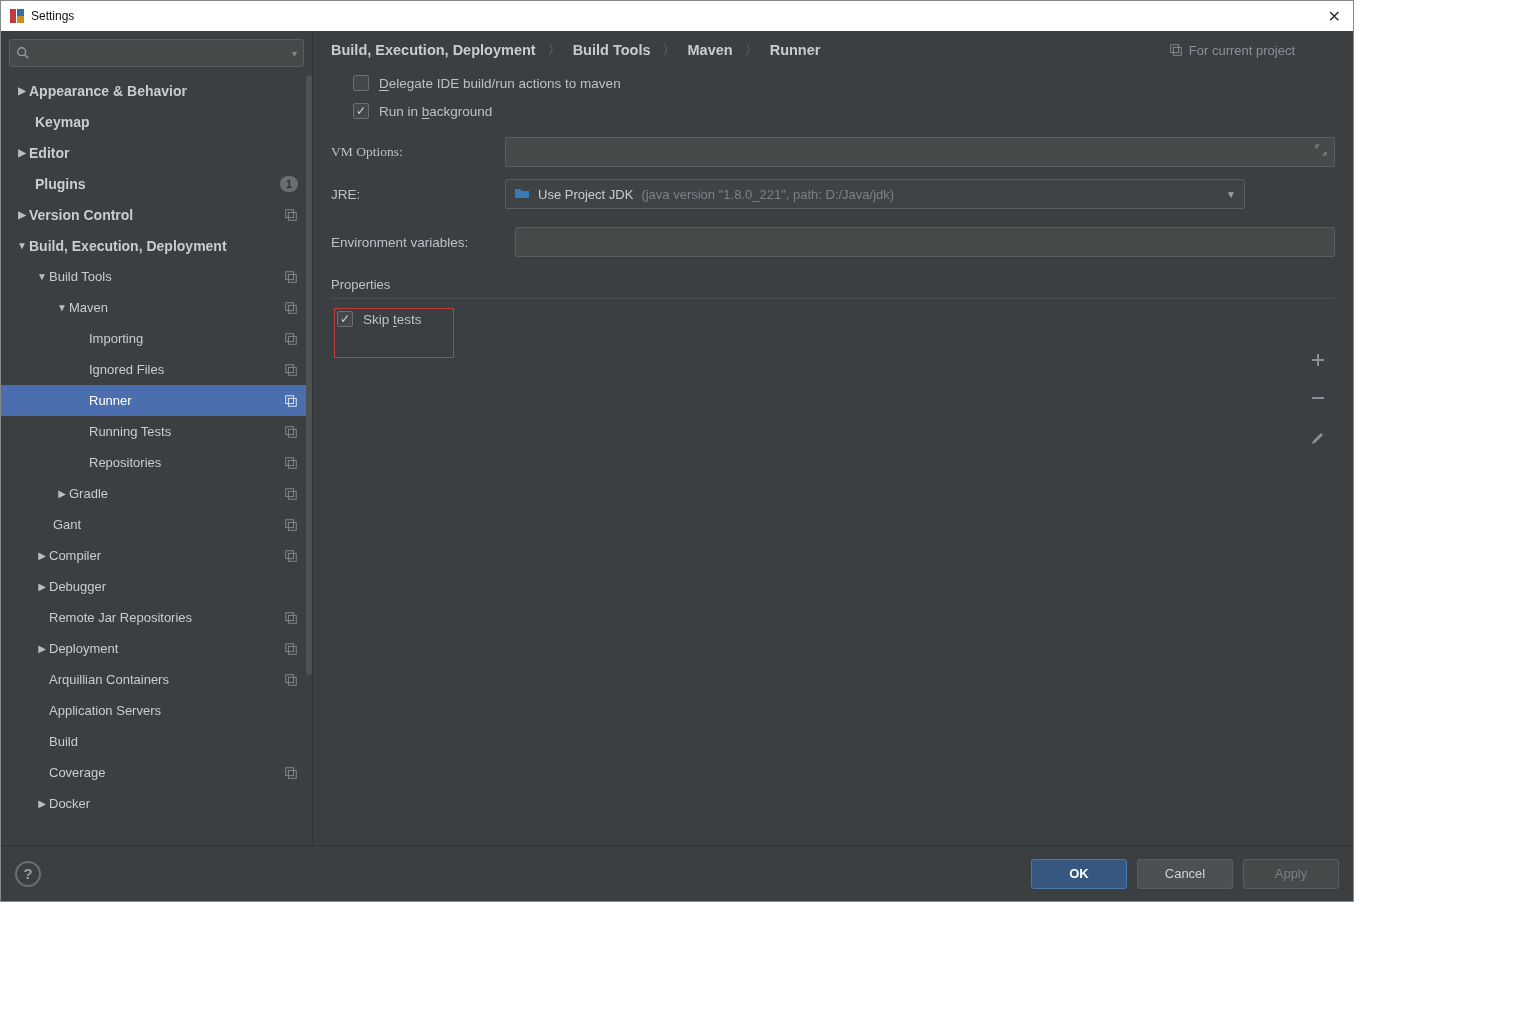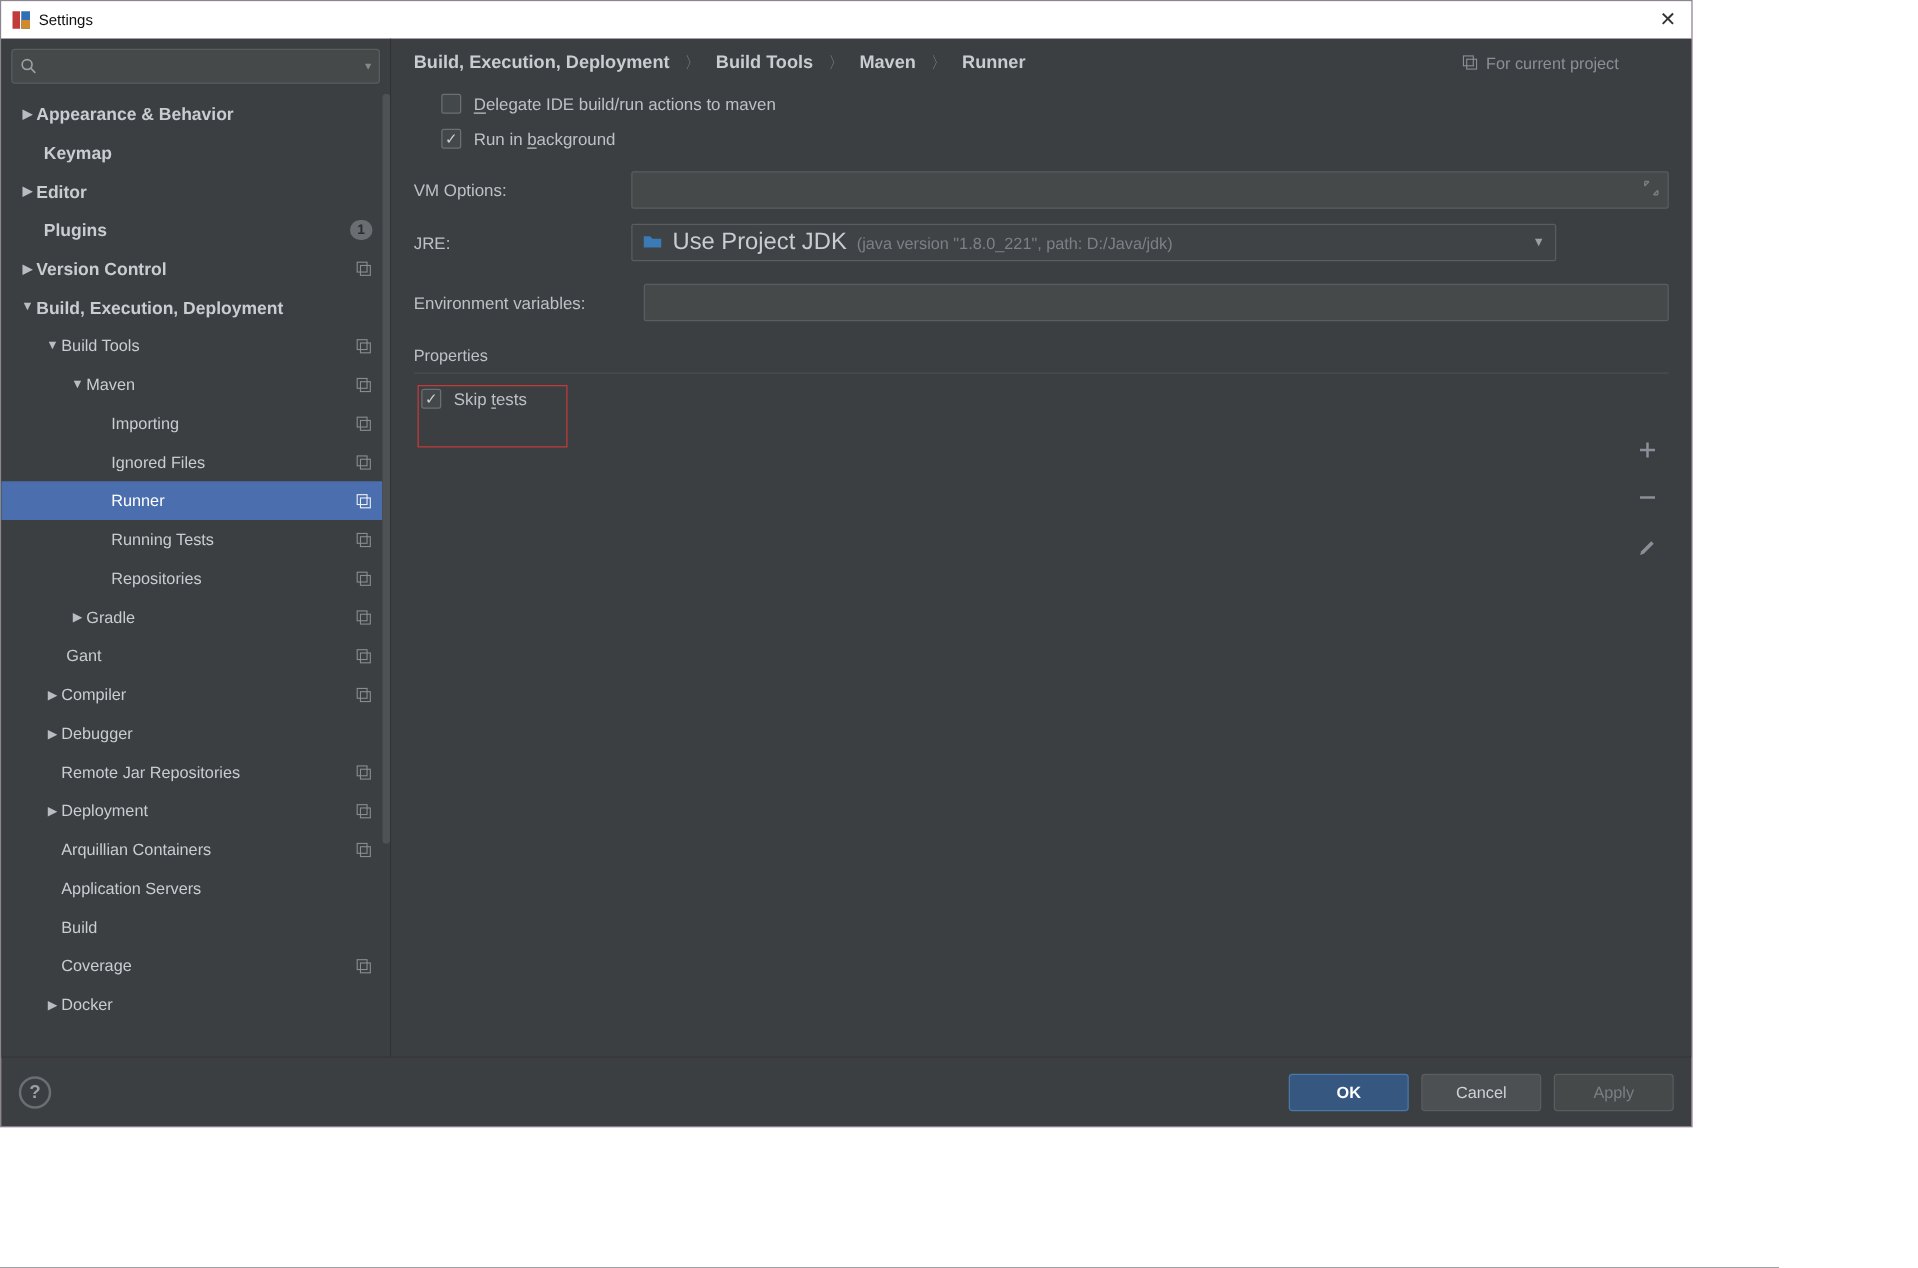--- a/index.html
+++ b/index.html
@@ -62,21 +62,21 @@
 .u { text-decoration: underline; text-underline-offset: 2px; }
 
 .field-row { display: flex; align-items: center; gap: 14px; padding-left: 0; }
 .field-label { width: 160px; color: #bdc1c7; font-size: 13.5px; }
 .text-input { flex: 1; height: 30px; background: #45494a; border: 1px solid #5a5d5f; border-radius: 2px; position: relative; }
 .text-input .expand-icon { position: absolute; right: 6px; top: 50%; transform: translateY(-50%); opacity: .6; }
 .text-input .expand-icon svg, .text-input .list-icon svg { width: 14px; height: 14px; fill: #9aa0a6; }
 
 .dropdown { flex: 1; max-width: 740px; height: 30px; background: #3f4346; border: 1px solid #5a5d5f; border-radius: 2px; display: flex; align-items: center; padding: 0 8px; gap: 8px; }
 .dropdown .dd-icon svg { width: 16px; height: 16px; }
-.dropdown .dd-text { color: #c9ccd1; font-size: 19px; }
+.dropdown .dd-text { color: #c9ccd1; font-size: 13px; }
 .dropdown .dd-hint { color: #7c8187; font-size: 13px; }
 .dropdown .dd-caret { margin-left: auto; color: #9aa0a6; font-size: 10px; }
 
 .env-input-wrap { flex: 1; display: flex; align-items: center; }
 .env-input { flex: 1; height: 30px; background: #45494a; border: 1px solid #5a5d5f; border-radius: 2px; position: relative; }
 
 .section-title { color: #bdc1c7; font-size: 13px; margin-top: 8px; }
 .section-line { height: 1px; background: #4b4f52; margin-top: -6px; }
 
 .props-area { display: flex; margin-top: 2px; }
@@ -333,21 +333,21 @@
         <div class="check-row">
           <span class="chk"></span>
           <span><span class="u">D</span><span>elegate IDE build/run actions to maven</span></span>
         </div>
 
         <div class="check-row">
           <span class="chk checked"></span>
           <span><span>Run in </span><span class="u">b</span><span>ackground</span></span>
         </div>
 
-        <div class="field-row" style="margin-top:6px;">
+        <div class="field-row" style="margin-top:6px;font-family:Liberation Serif, serif;">
           <span class="field-label">VM Options:</span>
           <div class="text-input">
             <span class="expand-icon">
               <svg viewBox="0 0 16 16">
                   <path d="M2 6 L6 2 M2 2 L2 6 M2 2 L6 2 M14 10 L10 14 M14 14 L14 10 M14 14 L10 14" stroke="#9aa0a6" stroke-width="1.3" fill="none"></path>
                 </svg>
             </span>
           </div>
         </div>
 

